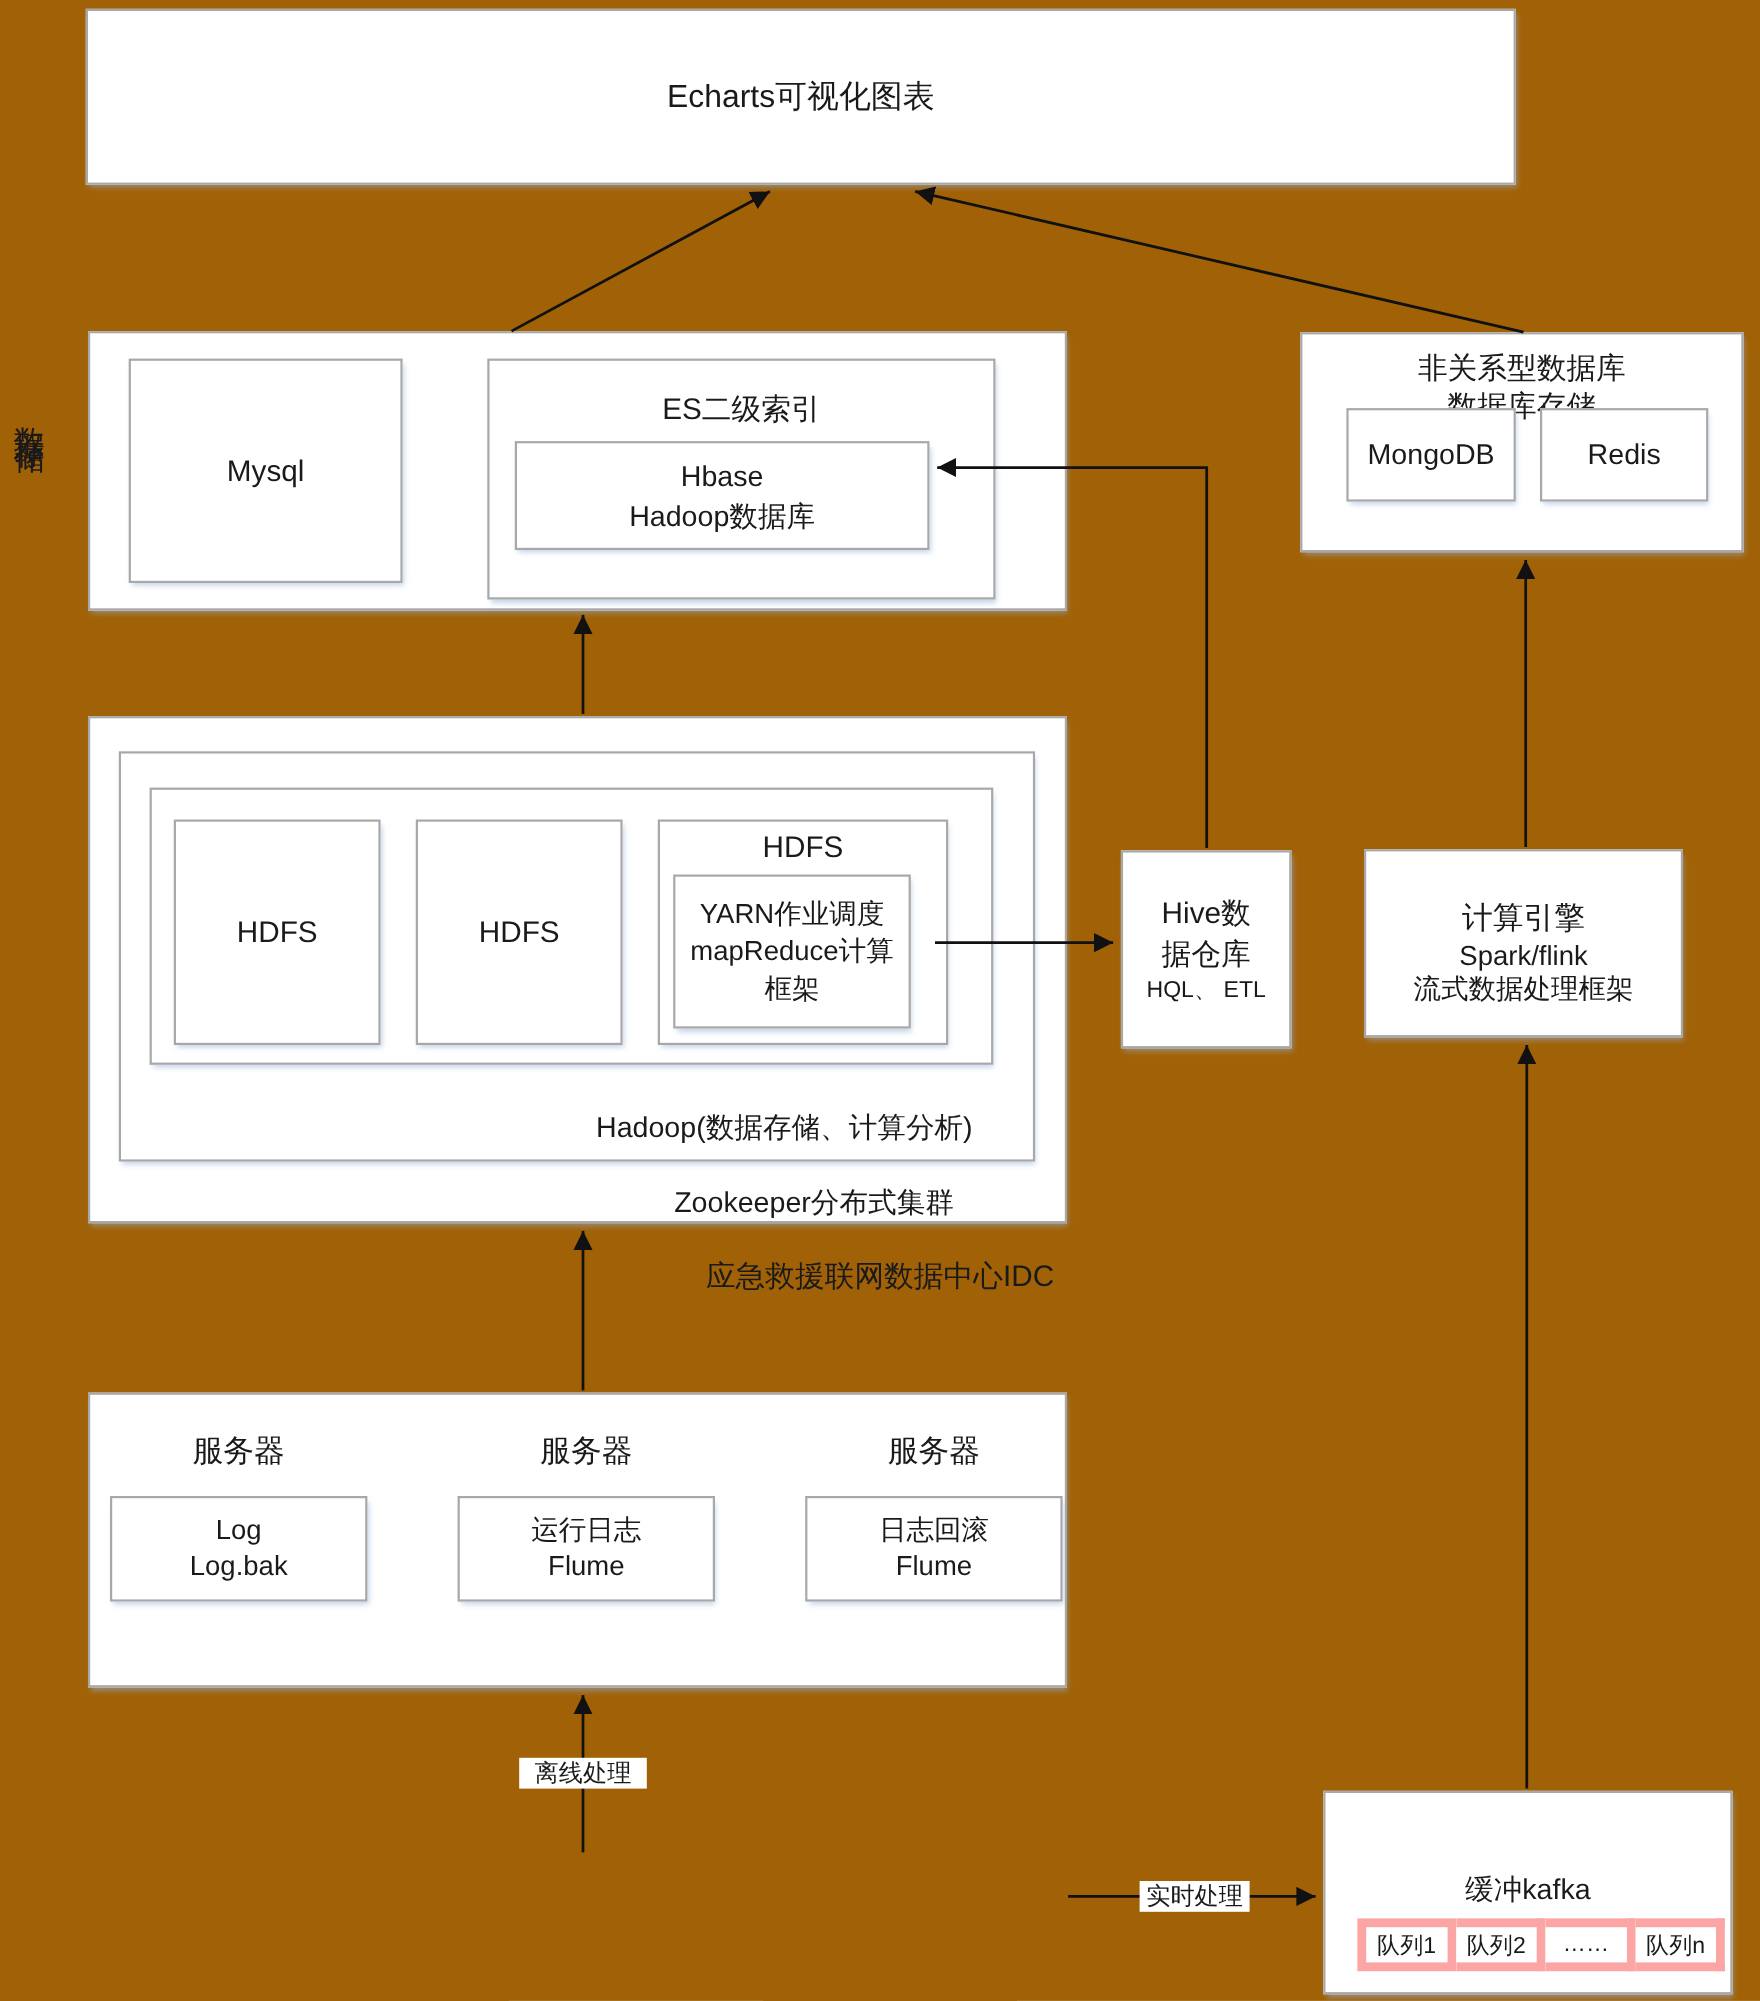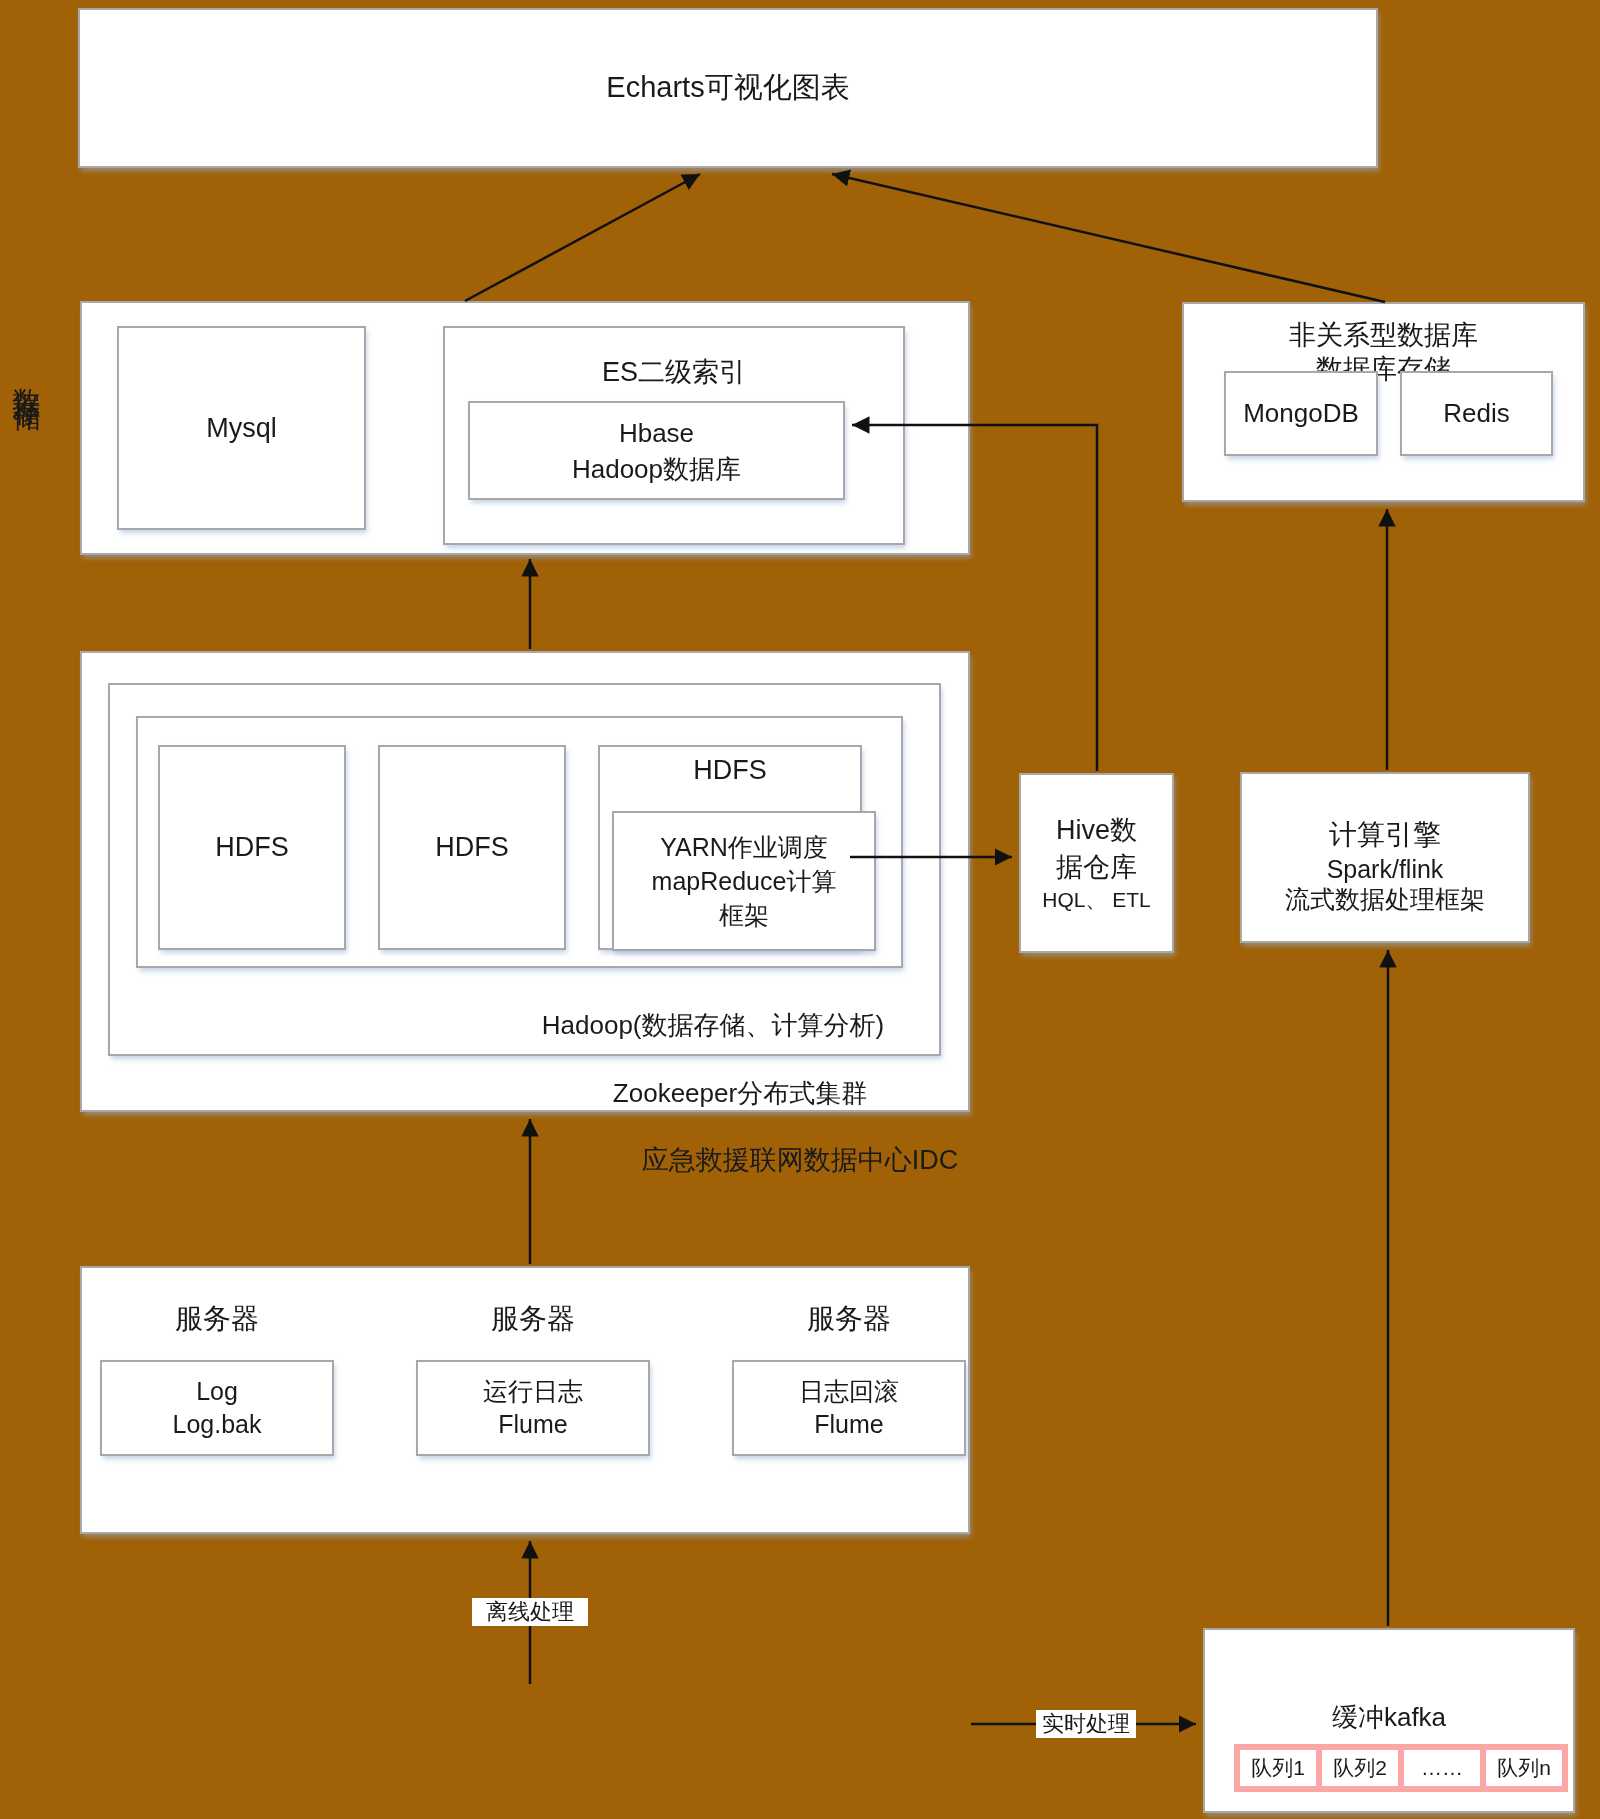--- a/index.html
+++ b/index.html
@@ -6,21 +6,21 @@
   #canvas{position:relative;width:1600px;height:1819px;background:#a16207;overflow:hidden;
           font-family:"Liberation Sans","DejaVu Sans",sans-serif;color:#1a1a1a;}
   .box{position:absolute;box-sizing:border-box;border:2px solid #a8a8a8;background:#ffffff;
        box-shadow:2px 4px 5px -1px rgba(145,175,215,.55);}
   .flexc{display:flex;flex-direction:column;align-items:center;justify-content:center;text-align:center;}
   .lbl{position:absolute;text-align:center;white-space:nowrap;}
   .onLine{background:#ffffff;z-index:6;display:flex;align-items:center;justify-content:center;}
   #connectors{position:absolute;left:0;top:0;z-index:5;pointer-events:none;}
   .vert{writing-mode:vertical-rl;text-orientation:upright;letter-spacing:5px;}
   .qrow{position:absolute;display:flex;box-sizing:border-box;}
-  .qcell{flex:1;box-sizing:border-box;border:6px solid #fca5a5;background:#fff;height:48px;
+  .qcell{flex:1;box-sizing:border-box;border:8px solid #fca5a5;background:#fff;height:48px;
          display:flex;align-items:center;justify-content:center;font-size:21px;}
   .qcell + .qcell{border-left:0;}
 </style>
 </head>
 <body>
 
 <div id="canvas">
 
   <div class="box flexc" style="left:78px;top:8px;width:1300px;height:160px;">
     <span style="font-size:29px;">Echarts可视化图表</span>
@@ -58,21 +58,21 @@
   <div class="box" style="left:136px;top:716px;width:767px;height:252px;"></div>
   <div class="box flexc" style="left:158px;top:745px;width:188px;height:205px;">
     <span style="font-size:27px;">HDFS</span>
   </div>
   <div class="box flexc" style="left:378px;top:745px;width:188px;height:205px;">
     <span style="font-size:27px;">HDFS</span>
   </div>
   <div class="box" style="left:598px;top:745px;width:264px;height:205px;">
     <div style="text-align:center;padding-top:8px;font-size:27px;">HDFS</div>
   </div>
-  <div class="box flexc" style="left:612px;top:795px;width:264px;height:140px;font-size:25px;line-height:34px;margin-top:16px;">
+  <div class="box flexc" style="left:612px;top:795px;width:216px;height:140px;font-size:25px;line-height:34px;">
     <span>YARN作业调度</span>
     <span>mapReduce计算</span>
     <span>框架</span>
   </div>
   <div class="lbl" style="left:413px;top:1008px;width:600px;font-size:26px;">Hadoop(数据存储、计算分析)</div>
   <div class="lbl" style="left:440px;top:1076px;width:600px;font-size:26px;">Zookeeper分布式集群</div>
   <div class="lbl" style="left:500px;top:1142px;width:600px;font-size:27px;">应急救援联网数据中心IDC</div>
 
   <div class="box flexc" style="left:1019px;top:773px;width:155px;height:180px;">
     <span style="font-size:27px;line-height:37px;">Hive数</span>

